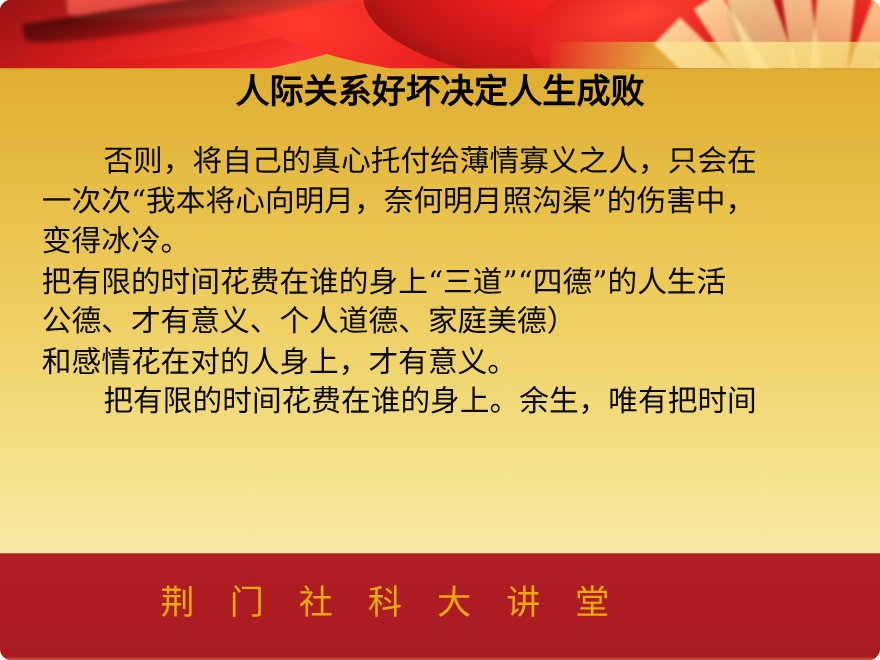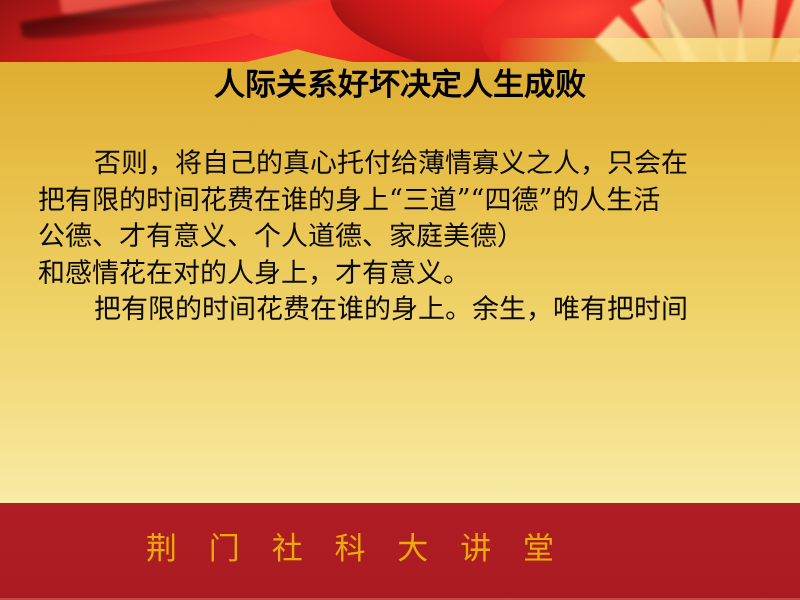--- a/index.html
+++ b/index.html
@@ -18,20 +18,21 @@
     height: 600px;
     overflow: hidden;
     background: linear-gradient(to bottom,
                 #d9a62e 0%,
                 #dfaf33 12%,
                 #e7be46 28%,
                 #eecf62 48%,
                 #f4df86 68%,
                 #f8eba6 84%,
                 #fbf4bc 100%);
+    border-radius: 10px;
   }
 
   
   .header-band {
     position: absolute;
     left: 0;
     top: 0;
     width: 800px;
     height: 62px;
     overflow: hidden;
@@ -194,21 +195,21 @@
     line-height: 36px;
     color: #000000;
     letter-spacing: 0px;
     white-space: nowrap;
   }
 
   
   .body-text {
     position: absolute;
     left: 38px;
-    top: 145px;
+    top: 129px;
     width: 726px;
     font-family: "DejaVu Serif", "Liberation Serif", serif;
     font-size: 27px;
     line-height: 36.5px;
     color: #0a0a0a;
     letter-spacing: 0px;
     white-space: nowrap;
   }
   .body-line {
     height: 36.5px;
@@ -276,20 +277,22 @@
       <div class="ray r5"></div>
       <div class="ray r6"></div>
       <div class="ray r7"></div>
     </div>
   </div>
 
   <div class="title">人际关系好坏决定人生成败</div>
 
   <div class="body-text">
     <div class="body-line indent-2">否则，将自己的真心托付给薄情寡义之人，只会在</div>
+    <div class="body-line">一次次“我本将心向明月，奈何明月照沟渠”的伤害中，</div>
+    <div class="body-line">变得冰冷。</div>
     <div class="body-line">把有限的时间花费在谁的身上“三道”“四德”的人生活</div>
     <div class="body-line">公德、才有意义、个人道德、家庭美德）</div>
     <div class="body-line">和感情花在对的人身上，才有意义。</div>
     <div class="body-line indent-2">把有限的时间花费在谁的身上。余生，唯有把时间</div>
   </div>
 
   <div class="footer-band">
     <div class="footer-text">荆 门 社 科 大 讲 堂</div>
   </div>
 

